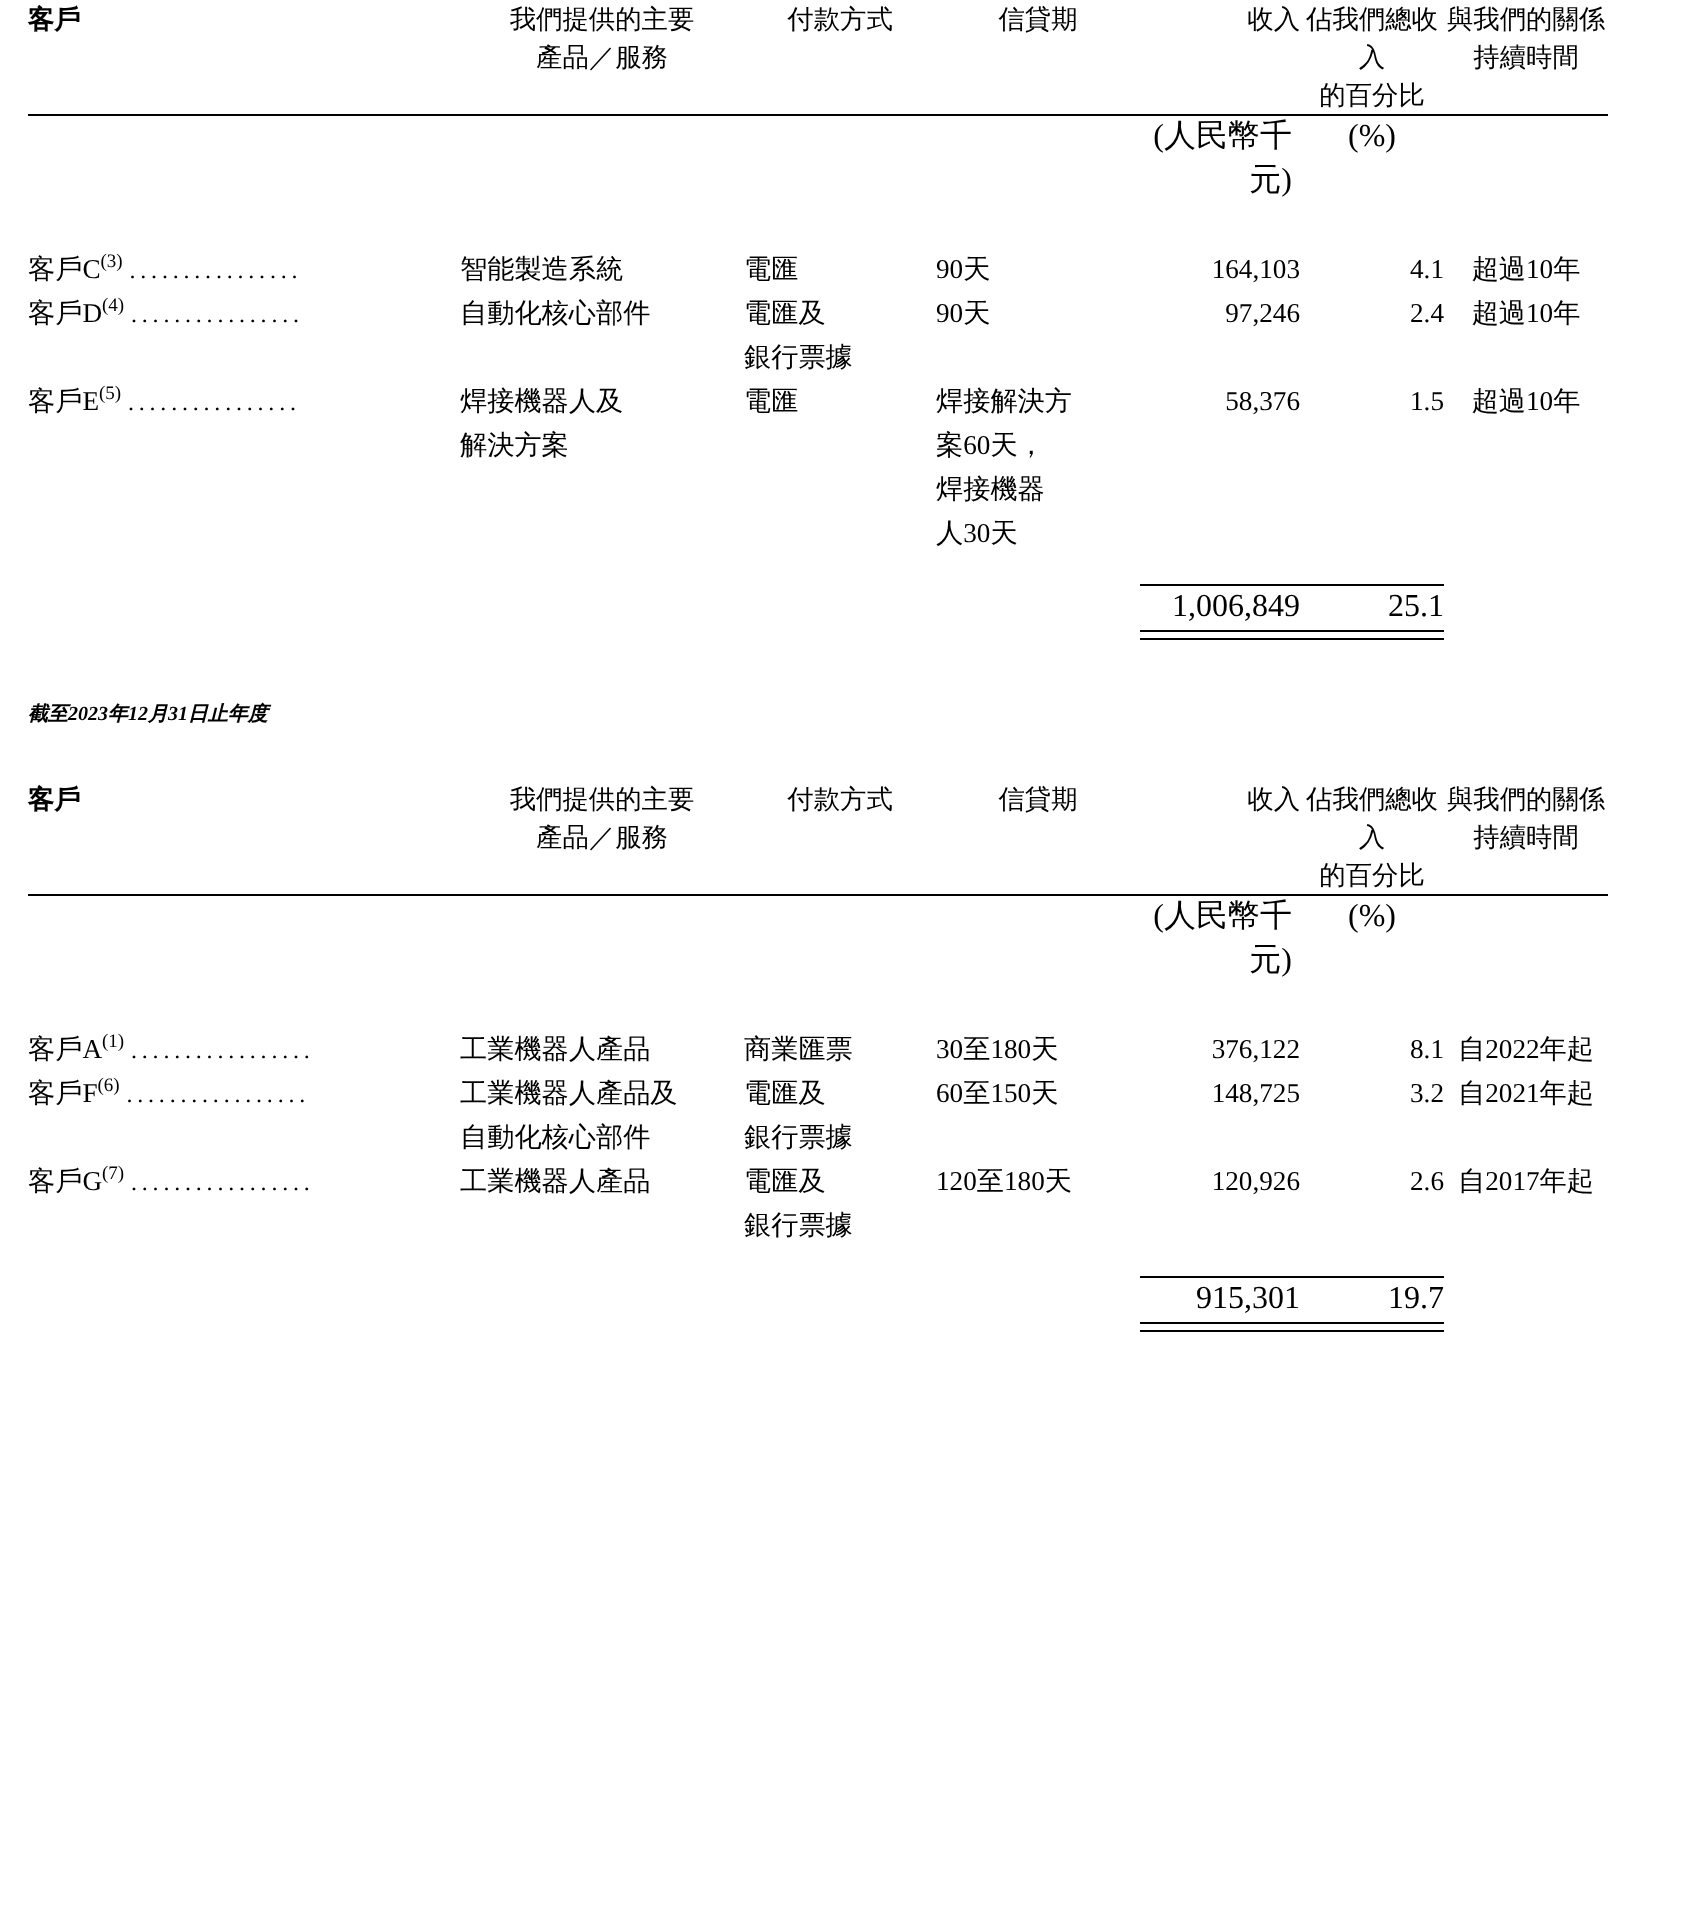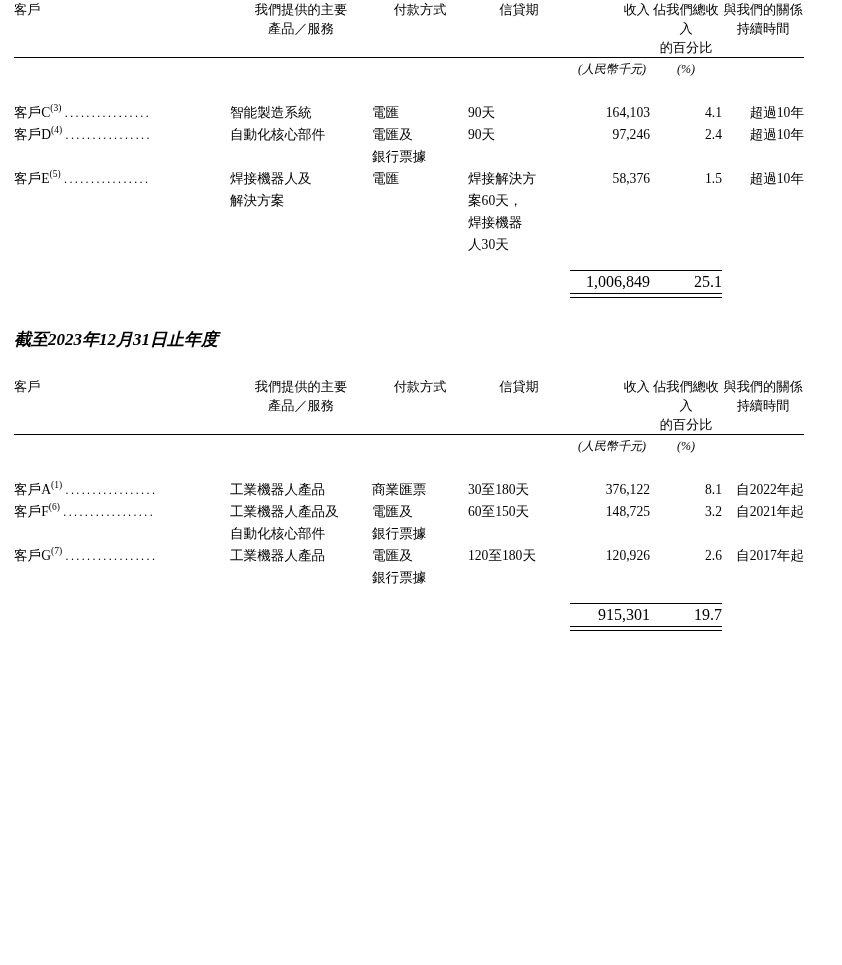--- a/index.html
+++ b/index.html
@@ -41,37 +41,36 @@
   col.c-pct    { width: 72px;  }
   col.c-rel    { width: 82px;  }
 
   .hdr-cell {
     font-size: 13.2px;
     line-height: 19px;
     text-align: center;
     padding-bottom: 2px;
     white-space: pre-line;
   }
-  .hdr-cell.left   { text-align: left; }
+  .hdr-cell.left   { text-align: left; font-weight: bold; }
   .hdr-cell.right  { text-align: right; }
   .hdr-row td { vertical-align: bottom; }
 
   .rule td {
     border-bottom: 1px solid #000;
     height: 0;
     font-size: 0;
     line-height: 0;
   }
   .rule td.nolin { border-bottom: none; }
 
   .unit-cell {
-    font-size: 12px;
+    font-size: 16px;
     line-height: 22px;
     text-align: center;
-    font-style: italic;
   }
   .unit-cell.r { text-align: right; padding-right: 4px; }
 
   .spacer-sm td { height: 14px; font-size: 0; line-height: 0; }
   .spacer-md td { height: 22px; font-size: 0; line-height: 0; }
 
   .body-row td {
     font-size: 13.6px;
     line-height: 22px;
     padding-top: 5px;
@@ -84,39 +83,39 @@
     letter-spacing: 2.4px;
     font-size: 12px;
   }
   sup {
     font-size: 9.5px;
     vertical-align: super;
     line-height: 0;
   }
   .num { text-align: right; padding-right: 4px; white-space: nowrap; }
   .pct { text-align: right; padding-right: 10px; white-space: nowrap; }
-  .rel { text-align: right; padding-left: 6px; white-space: nowrap; margin-top: 14px; }
+  .rel { text-align: center; padding-left: 6px; white-space: nowrap; margin-top: 14px; }
   .cont { white-space: pre-line; }
   .indent2 { padding-left: 10px; font-family: Liberation Serif, serif; }
 
   .total-row td {
     font-size: 16px;
     line-height: 22px;
     font-weight: bold;
     padding-top: 3px;
   }
   .dbl-under td.hasline {
     border-top: 1px solid #000;
     border-bottom: 1px solid #000;
     height: 3px;
     font-size: 0;
     line-height: 0;
   }
   .section-title {
-    font-size: 17px;
+    font-size: 10px;
     font-weight: bold;
     font-style: italic;
     margin: 30px 0 0 14px;
     font-family: "Liberation Serif", "DejaVu Serif", serif;
   }
   .blk { margin-top: 0; }
 </style>
 </head>
 <body>
 

